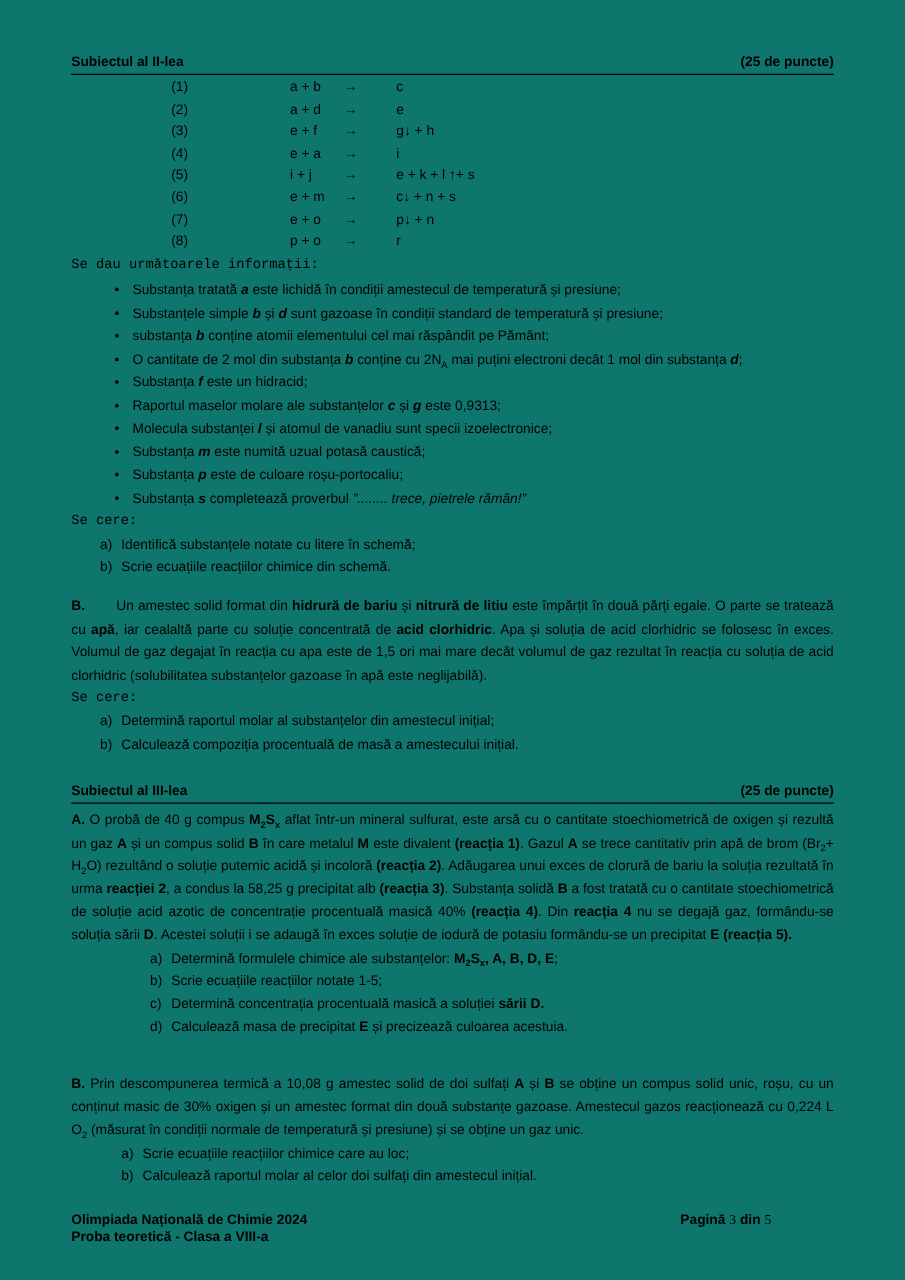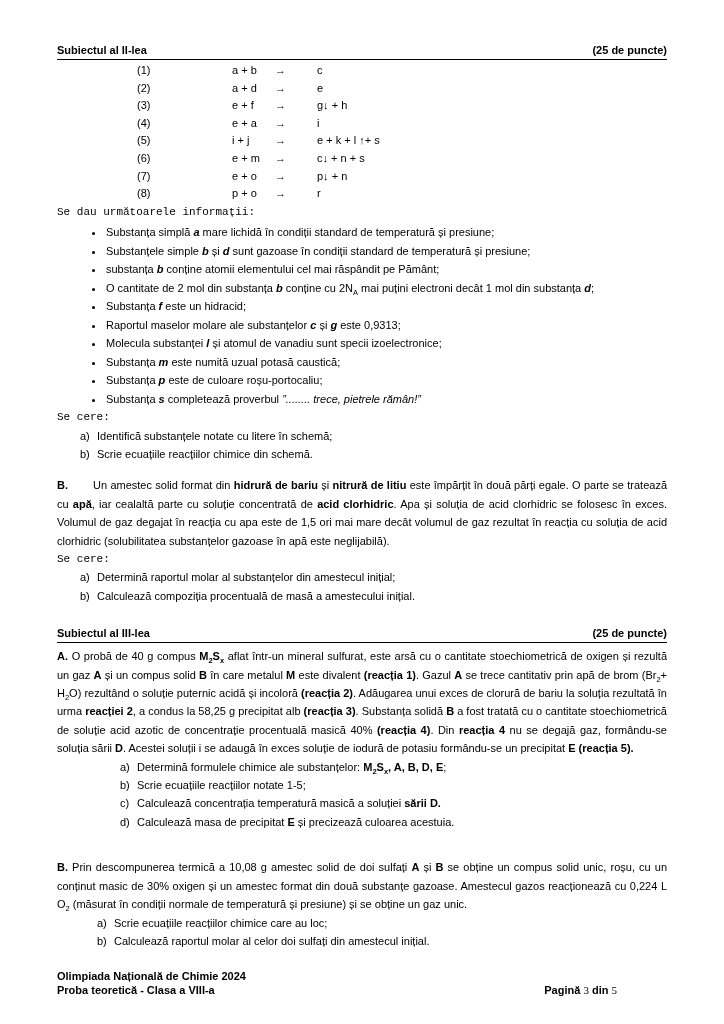--- a/index.html
+++ b/index.html
@@ -1,19 +1,19 @@
 <!DOCTYPE html>
 <html lang="ro"><head>
 <meta charset="utf-8">
 <style>
   html,body{margin:0;padding:0;background:#e8e8e8;}
   .page{
     position:relative;
     width:724px;height:1024px;
-    background:#ffffff;color:#000;
+    background:#0f766e;color:#000;
     font-family:"Liberation Sans","DejaVu Sans",sans-serif;
     font-size:11px;line-height:18.4px;
     padding:44px 57px;box-sizing:border-box;
     margin:0 auto;
   }
   .b{font-weight:bold;}
   .i{font-style:italic;}
   .serif{font-family:"Liberation Serif","DejaVu Serif",serif;font-weight:normal;}
   sub{font-size:0.68em;line-height:0;}
   .subject-heading{
@@ -32,21 +32,21 @@
   .item-row{display:flex;line-height:18.4px;}
   .item-marker{flex:none;width:17px;}
   .items-lvl1{margin-left:23px;}
   .items-lvl2{margin-left:40px;}
   .items-lvl3{margin-left:63px;}
   .para{margin:14px 0 0 0;text-align:justify;}
   .para.tight{margin-top:0;}
   .lbl-tab{font-weight:bold;display:inline-block;width:36px;}
   .para-gap{margin-top:13px;}
   .para-gap-lg{margin-top:27px;}
-  .footer{position:absolute;left:57px;right:57px;top:969px;display:flex;justify-content:space-between;font-weight:bold;line-height:14px;align-items:flex-end;}
+  .footer{position:absolute;left:57px;right:57px;top:969px;display:flex;justify-content:space-between;font-weight:bold;line-height:14px;}
   .footer-right{padding-right:50px;}
 </style>
 </head>
 <body>
 
 <div class="page">
 
   <div class="subject-heading">
     <span>Subiectul al II-lea</span>
     <span>(25 de puncte)</span>
@@ -100,21 +100,21 @@
       <span>(8)</span>
       <span>p + o</span>
       <span>→</span>
       <span>r</span>
     </div>
   </div>
 
   <div class="plain-line">Se dau următoarele informații:</div>
 
   <ul class="info-list">
-    <li><span>Substanța simplă </span><span class="b i">a</span><span> mare lichidă în condiții standard de temperatură și presiune;</span></li>
+    <li><span>Substanța tratată </span><span class="b i">a</span><span> este lichidă în condiții amestecul de temperatură și presiune;</span></li>
     <li><span>Substanțele simple </span><span class="b i">b</span><span> și </span><span class="b i">d</span><span> sunt gazoase în condiții standard de temperatură și presiune;</span></li>
     <li><span>substanța </span><span class="b i">b</span><span> conține atomii elementului cel mai răspândit pe Pământ;</span></li>
     <li><span>O cantitate de 2 mol din substanța </span><span class="b i">b</span><span> conține cu 2N</span><sub>A</sub><span> mai puțini electroni decât 1 mol din substanța </span><span class="b i">d</span><span>;</span></li>
     <li><span>Substanța </span><span class="b i">f</span><span> este un hidracid;</span></li>
     <li><span>Raportul maselor molare ale substanțelor </span><span class="b i">c</span><span> și </span><span class="b i">g</span><span> este 0,9313;</span></li>
     <li><span>Molecula substanței </span><span class="b i">l</span><span> și atomul de vanadiu sunt specii izoelectronice;</span></li>
     <li><span>Substanța </span><span class="b i">m</span><span> este numită uzual potasă caustică;</span></li>
     <li><span>Substanța </span><span class="b i">p</span><span> este de culoare roșu-portocaliu;</span></li>
     <li><span>Substanța </span><span class="b i">s</span><span> completează proverbul </span><span class="i">”........ trece, pietrele rămân!”</span></li>
   </ul>
@@ -162,21 +162,21 @@
     <div class="item-row">
       <span class="item-marker">a)</span>
       <span><span>Determină formulele chimice ale substanțelor:  </span><span class="b">M</span><sub class="b">2</sub><span class="b">S</span><sub class="b">x</sub><span class="b">, A, B, D, E</span><span>;</span></span>
     </div>
     <div class="item-row">
       <span class="item-marker">b)</span>
       <span><span>Scrie ecuațiile reacțiilor notate 1-5;</span></span>
     </div>
     <div class="item-row">
       <span class="item-marker">c)</span>
-      <span><span>Calculează concentrația temperatură masică a soluției </span><span class="b">sării D.</span></span>
+      <span><span>Determină concentrația procentuală masică a soluției </span><span class="b">sării D.</span></span>
     </div>
     <div class="item-row">
       <span class="item-marker">d)</span>
       <span><span>Calculează masa de precipitat </span><span class="b">E</span><span> și precizează culoarea acestuia.</span></span>
     </div>
   </div>
 
   <p class="para para-gap-lg">
     <span><span class="b">B.</span><span> Prin descompunerea termică a 10,08 g amestec solid de doi sulfați </span><span class="b">A</span><span> și </span><span class="b">B</span><span> se obține un compus solid unic, roșu, cu un conținut masic de 30% oxigen și un amestec format din două substanțe gazoase. Amestecul gazos reacționează cu 0,224 L O</span><sub>2</sub><span> (măsurat în condiții normale de temperatură și presiune) și se obține un gaz unic.</span></span>
   </p>

